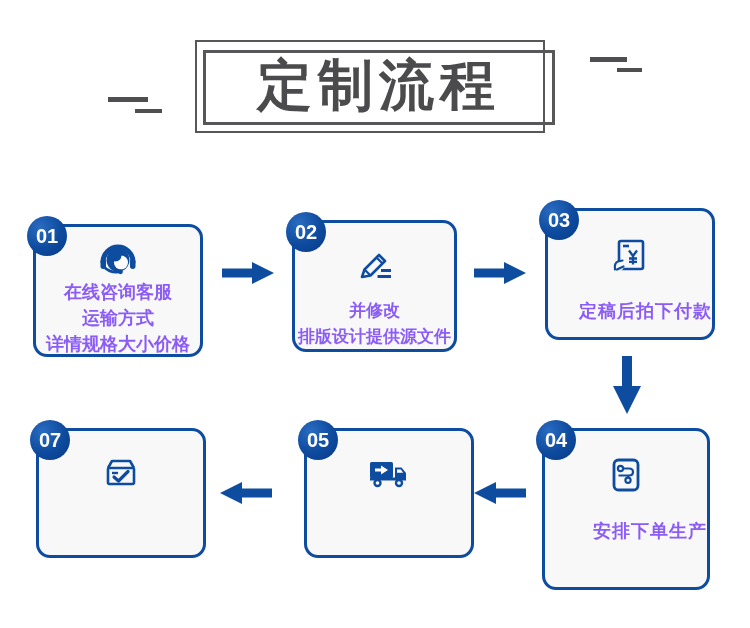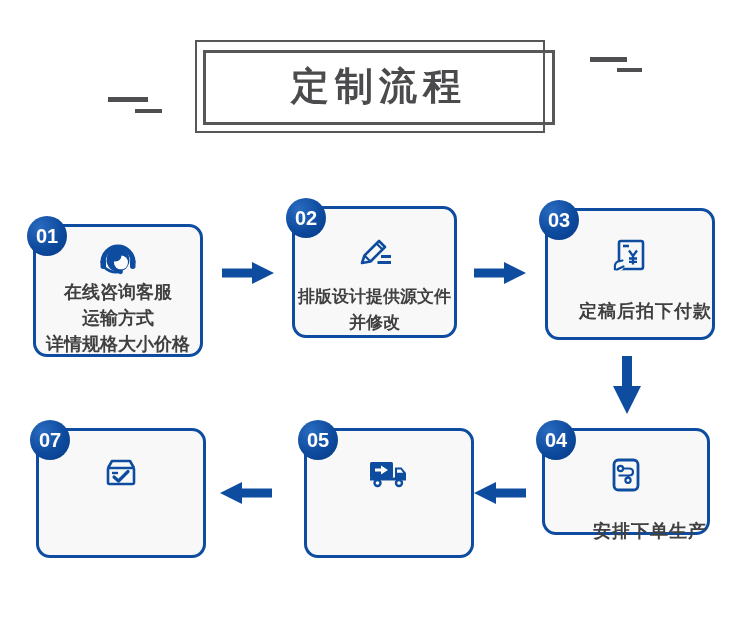--- a/index.html
+++ b/index.html
@@ -6,50 +6,50 @@
   .stage{position:relative;width:750px;height:628px;background:#ffffff;overflow:hidden;
          font-family:"Liberation Sans","DejaVu Sans",sans-serif;}
 
   
   .frame-back{position:absolute;left:195px;top:40px;width:350px;height:93px;
               border:2px solid #57575a;box-sizing:border-box;}
   .frame-front{position:absolute;left:203px;top:50px;width:352px;height:75px;
                border:3px solid #57575a;box-sizing:border-box;}
   .title-text{position:absolute;left:203px;top:46px;width:352px;height:80px;
               display:flex;align-items:center;justify-content:center;
-              font-size:38px;font-weight:800;letter-spacing:6px;color:#4b4b4d;}
+              font-size:55px;font-weight:800;letter-spacing:6px;color:#4b4b4d;}
   .deco-dash{position:absolute;background:#4f4f51;}
   .dl1{left:108px;top:97px;width:40px;height:5px;}
   .dl2{left:135px;top:109px;width:27px;height:4px;}
   .dr1{left:590px;top:57px;width:37px;height:5px;}
   .dr2{left:617px;top:68px;width:25px;height:4px;}
 
   
   .step-box{position:absolute;background:#f8f8f8;border:3px solid #0e4c9f;
             border-radius:14px;box-sizing:border-box;}
   #s1{left:33px;top:224px;width:170px;height:133px;text-decoration:underline;}
-  #s2{left:292px;top:206px;width:165px;height:132px;}
+  #s2{left:292px;top:220px;width:165px;height:132px;}
   #s3{left:545px;top:208px;width:170px;height:132px;}
-  #s4{left:542px;top:428px;width:168px;height:107px;}
+  #s4{left:542px;top:428px;width:168px;height:162px;}
   #s5{left:288px;top:428px;width:170px;height:130px;margin-left:16px;}
   #s7{left:36px;top:428px;width:170px;height:130px;}
 
   .badge{position:absolute;left:-9px;top:-11px;width:40px;height:40px;border-radius:50%;
          background:radial-gradient(circle at 32% 28%, #2a6cc0 0%, #0d4a9e 55%, #093a85 100%);
          color:#ffffff;font-size:20px;font-weight:800;
          display:flex;align-items:center;justify-content:center;}
 
   .icon-wrap{position:absolute;left:50%;transform:translateX(-50%);}
   .iw-a{top:13px;}   
   .iw-b{top:26px;}   
   .iw-c{top:24px;}   
   .icon-wrap svg{display:block;}
 
   .lines{position:absolute;left:0;right:0;text-align:center;font-weight:700;
-         color:#404040;font-size:18px;line-height:26px;}
+         color:#8b5cf6;font-size:18px;line-height:26px;}
   .lines-3{top:52px;}
   .lines-2{top:75px;}
   .lines-1{top:87px;letter-spacing:1px;text-align:right;}
   #s2 .lines{font-size:17px;}
 
   
   .arrow{position:absolute;}
   .ar1{left:222px;top:261px;}
   .ar2{left:474px;top:261px;}
   .ad1{left:613px;top:356px;}
@@ -93,22 +93,22 @@
   <div class="step-box" id="s2">
     <div class="badge">02</div>
     <div class="icon-wrap iw-b">
       <svg width="44" height="36" viewBox="0 0 44 36">
         <path d="M9,28 L11.5,20.5 L26,6 L32,12 L17.5,26.5 Z" fill="none" stroke="#0e4c9f" stroke-width="2.6" stroke-linejoin="round"></path>
         <path d="M11.5,20.5 L17.5,26.5 M23.5,8.5 L29.5,14.5" fill="none" stroke="#0e4c9f" stroke-width="2.2"></path>
         <path d="M28,21.5 H38 M24.5,27.5 H38" fill="none" stroke="#0e4c9f" stroke-width="2.8"></path>
       </svg>
     </div>
     <div class="lines lines-2">
+      <div>并修改</div>
       <div>排版设计提供源文件</div>
-      <div>并修改</div>
     </div>
   </div>
 
   <div class="step-box" id="s3">
     <div class="badge">03</div>
     <div class="icon-wrap iw-c">
       <svg width="40" height="40" viewBox="0 0 40 40">
         <rect x="9" y="6" width="24" height="28" rx="2" fill="none" stroke="#0e4c9f" stroke-width="2.6"></rect>
         <path d="M13,11 H19" stroke="#0e4c9f" stroke-width="2.6"></path>
         <path d="M19,15.5 L23,21 L27,15.5 M23,21 V29.5 M19,23.5 H27 M19,26.8 H27" fill="none" stroke="#0e4c9f" stroke-width="2.3"></path>

